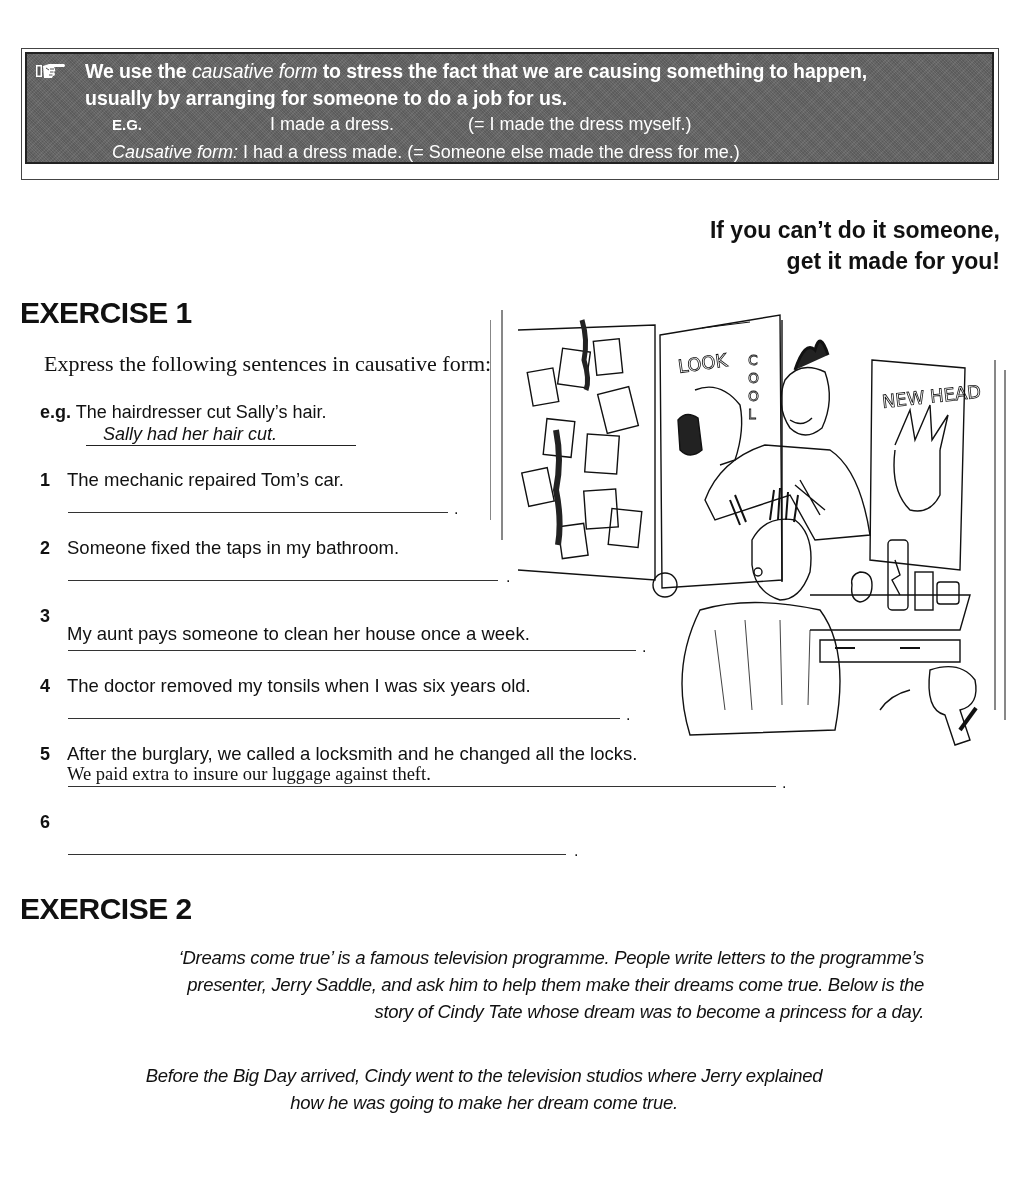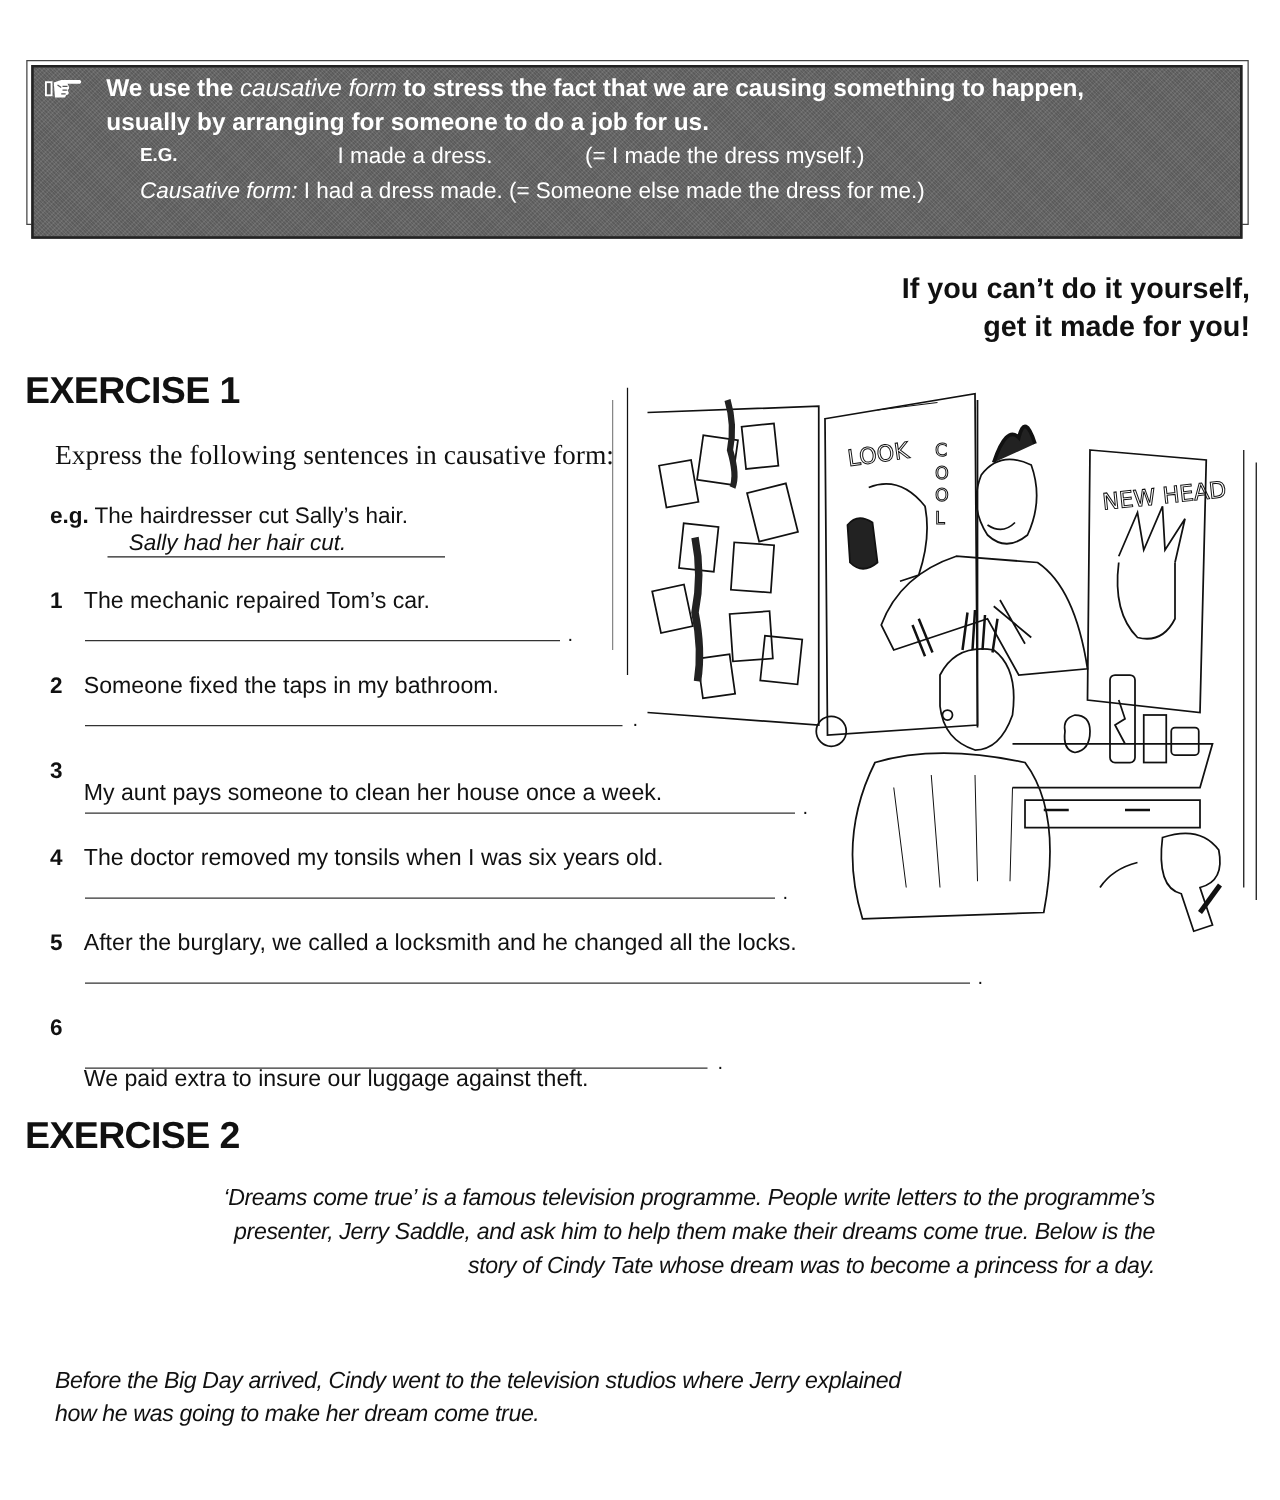--- a/index.html
+++ b/index.html
@@ -8,21 +8,21 @@
       font-family: "Liberation Sans", sans-serif; color: #111;
     }
     .abs { position: absolute; }
 
     
     .rule-outer {
       left: 21px; top: 48px; width: 978px; height: 132px;
       border: 1px solid #444; box-sizing: border-box; background: #fff;
     }
     .rule-inner {
-      left: 25px; top: 52px; width: 969px; height: 139px;
+      left: 25px; top: 52px; width: 969px; height: 112px;
       box-sizing: border-box; border: 2px solid #222;
       background:
         repeating-linear-gradient(45deg, rgba(255,255,255,0.05) 0 1px, rgba(0,0,0,0.05) 1px 2px),
         repeating-linear-gradient(-45deg, rgba(255,255,255,0.04) 0 1px, rgba(0,0,0,0.06) 1px 3px),
         #666;
       color: #fff;
     }
     .rule-line1 { left: 58px; top: 6px; font-size: 19.5px; font-weight: bold; letter-spacing: -0.1px; white-space: nowrap; }
     .rule-line2 { left: 58px; top: 33px; font-size: 19.5px; font-weight: bold; white-space: nowrap; }
     .rule-line1 i { font-weight: normal; font-style: italic; }
@@ -73,21 +73,21 @@
   </svg>
   <div class="abs rule-line1"><span>We use the </span><i>causative form</i><span> to stress the fact that we are causing something to happen,</span></div>
   <div class="abs rule-line2">usually by arranging for someone to do a job for us.</div>
   <div class="abs rule-eg-label">E.G.</div>
   <div class="abs rule-eg-text">I made a dress.</div>
   <div class="abs rule-eg-note">(= I made the dress myself.)</div>
   <div class="abs rule-caus"><i>Causative form:</i><span> I had a dress made. (= Someone else made the dress for me.)</span></div>
 </div>
 
 <div class="abs slogan">
-  <div>If you can’t do it yourself,</div>
+  <div>If you can’t do it someone,</div>
   <div>get it made for you!</div>
 </div>
 
 <div class="abs ex-heading ex1-heading">EXERCISE 1</div>
 <div class="abs ex1-instruction">Express the following sentences in causative form:</div>
 
 <div class="abs eg-row"><b>e.g.</b><span> The hairdresser cut Sally’s hair.</span></div>
 <div class="abs eg-answer">Sally had her hair cut.</div>
 
 <div class="abs q-num" style="left:40px;top:470px;">1</div>
@@ -109,21 +109,21 @@
 <div class="abs q-text" style="left:67px;top:675px;">The doctor removed my tonsils when I was six years old.</div>
 <div class="abs blank" style="left:68px;top:718px;width:552px;"></div>
 <div class="abs blank-dot" style="left:626px;top:706px;">.</div>
 
 <div class="abs q-num" style="left:40px;top:744px;">5</div>
 <div class="abs q-text" style="left:67px;top:743px;">After the burglary, we called a locksmith and he changed all the locks.</div>
 <div class="abs blank" style="left:68px;top:786px;width:708px;"></div>
 <div class="abs blank-dot" style="left:782px;top:774px;">.</div>
 
 <div class="abs q-num" style="left:40px;top:812px;">6</div>
-<div class="abs q-text" style="left:67px;top:852px;">We paid extra to insure our luggage against theft.</div>
+<div class="abs q-text" style="left:67px;top:764px;font-family:Liberation Serif, serif;">We paid extra to insure our luggage against theft.</div>
 <div class="abs blank" style="left:68px;top:854px;width:498px;"></div>
 <div class="abs blank-dot" style="left:574px;top:842px;">.</div>
 
 <svg class="abs illus" viewBox="0 0 534 440" fill="none" stroke="#111" stroke-width="1.4">
 
   <g>
     <path d="M12 0 L12 230" stroke-width="1"></path>
     <path d="M28 20 L165 15 L165 270 L28 260"></path>
     <path d="M0 10 L0 210" stroke-width="1"></path>
     <rect x="40" y="60" width="26" height="34" transform="rotate(-10 53 77)"></rect>
@@ -196,16 +196,16 @@
     <path d="M470 420 L486 398" stroke-width="4"></path>
   </g>
 </svg>
 
 <div class="abs ex-heading ex2-heading">EXERCISE 2</div>
 <div class="abs ex2-para" style="top:944px;text-align:right;">
   <div>‘Dreams come true’ is a famous television programme. People write letters to the programme’s</div>
   <div>presenter, Jerry Saddle, and ask him to help them make their dreams come true. Below is the</div>
   <div>story of Cindy Tate whose dream was to become a princess for a day.</div>
 </div>
-<div class="abs ex2-para" style="top:1090px;">
+<div class="abs ex2-para" style="top:1062px;text-align:center;">
   <div>Before the Big Day arrived, Cindy went to the television studios where Jerry explained</div>
   <div>how he was going to make her dream come true.</div>
 </div>
 
 </body></html>

